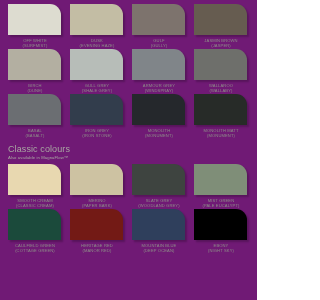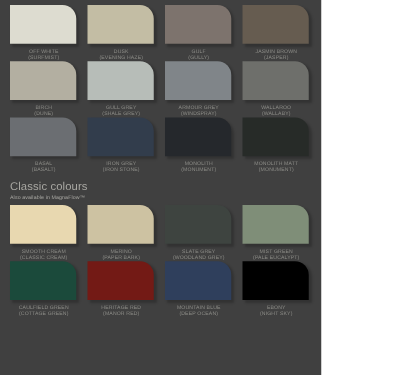--- a/index.html
+++ b/index.html
@@ -13,21 +13,21 @@
     overflow: hidden;
     font-family: "Liberation Sans", sans-serif;
     color: #8a8a86;
     -webkit-font-smoothing: antialiased;
   }
 
   .sheet {
     width: 257px;
     height: 300px;
     position: relative;
-    background: #404040;
+    background: #701a75;
     box-sizing: border-box;
     padding: 4px 6px 0 6px;
   }
 
   
   .swatch-row {
     display: flex;
     justify-content: flex-start;
     gap: 4px;
     margin-bottom: 1px;

